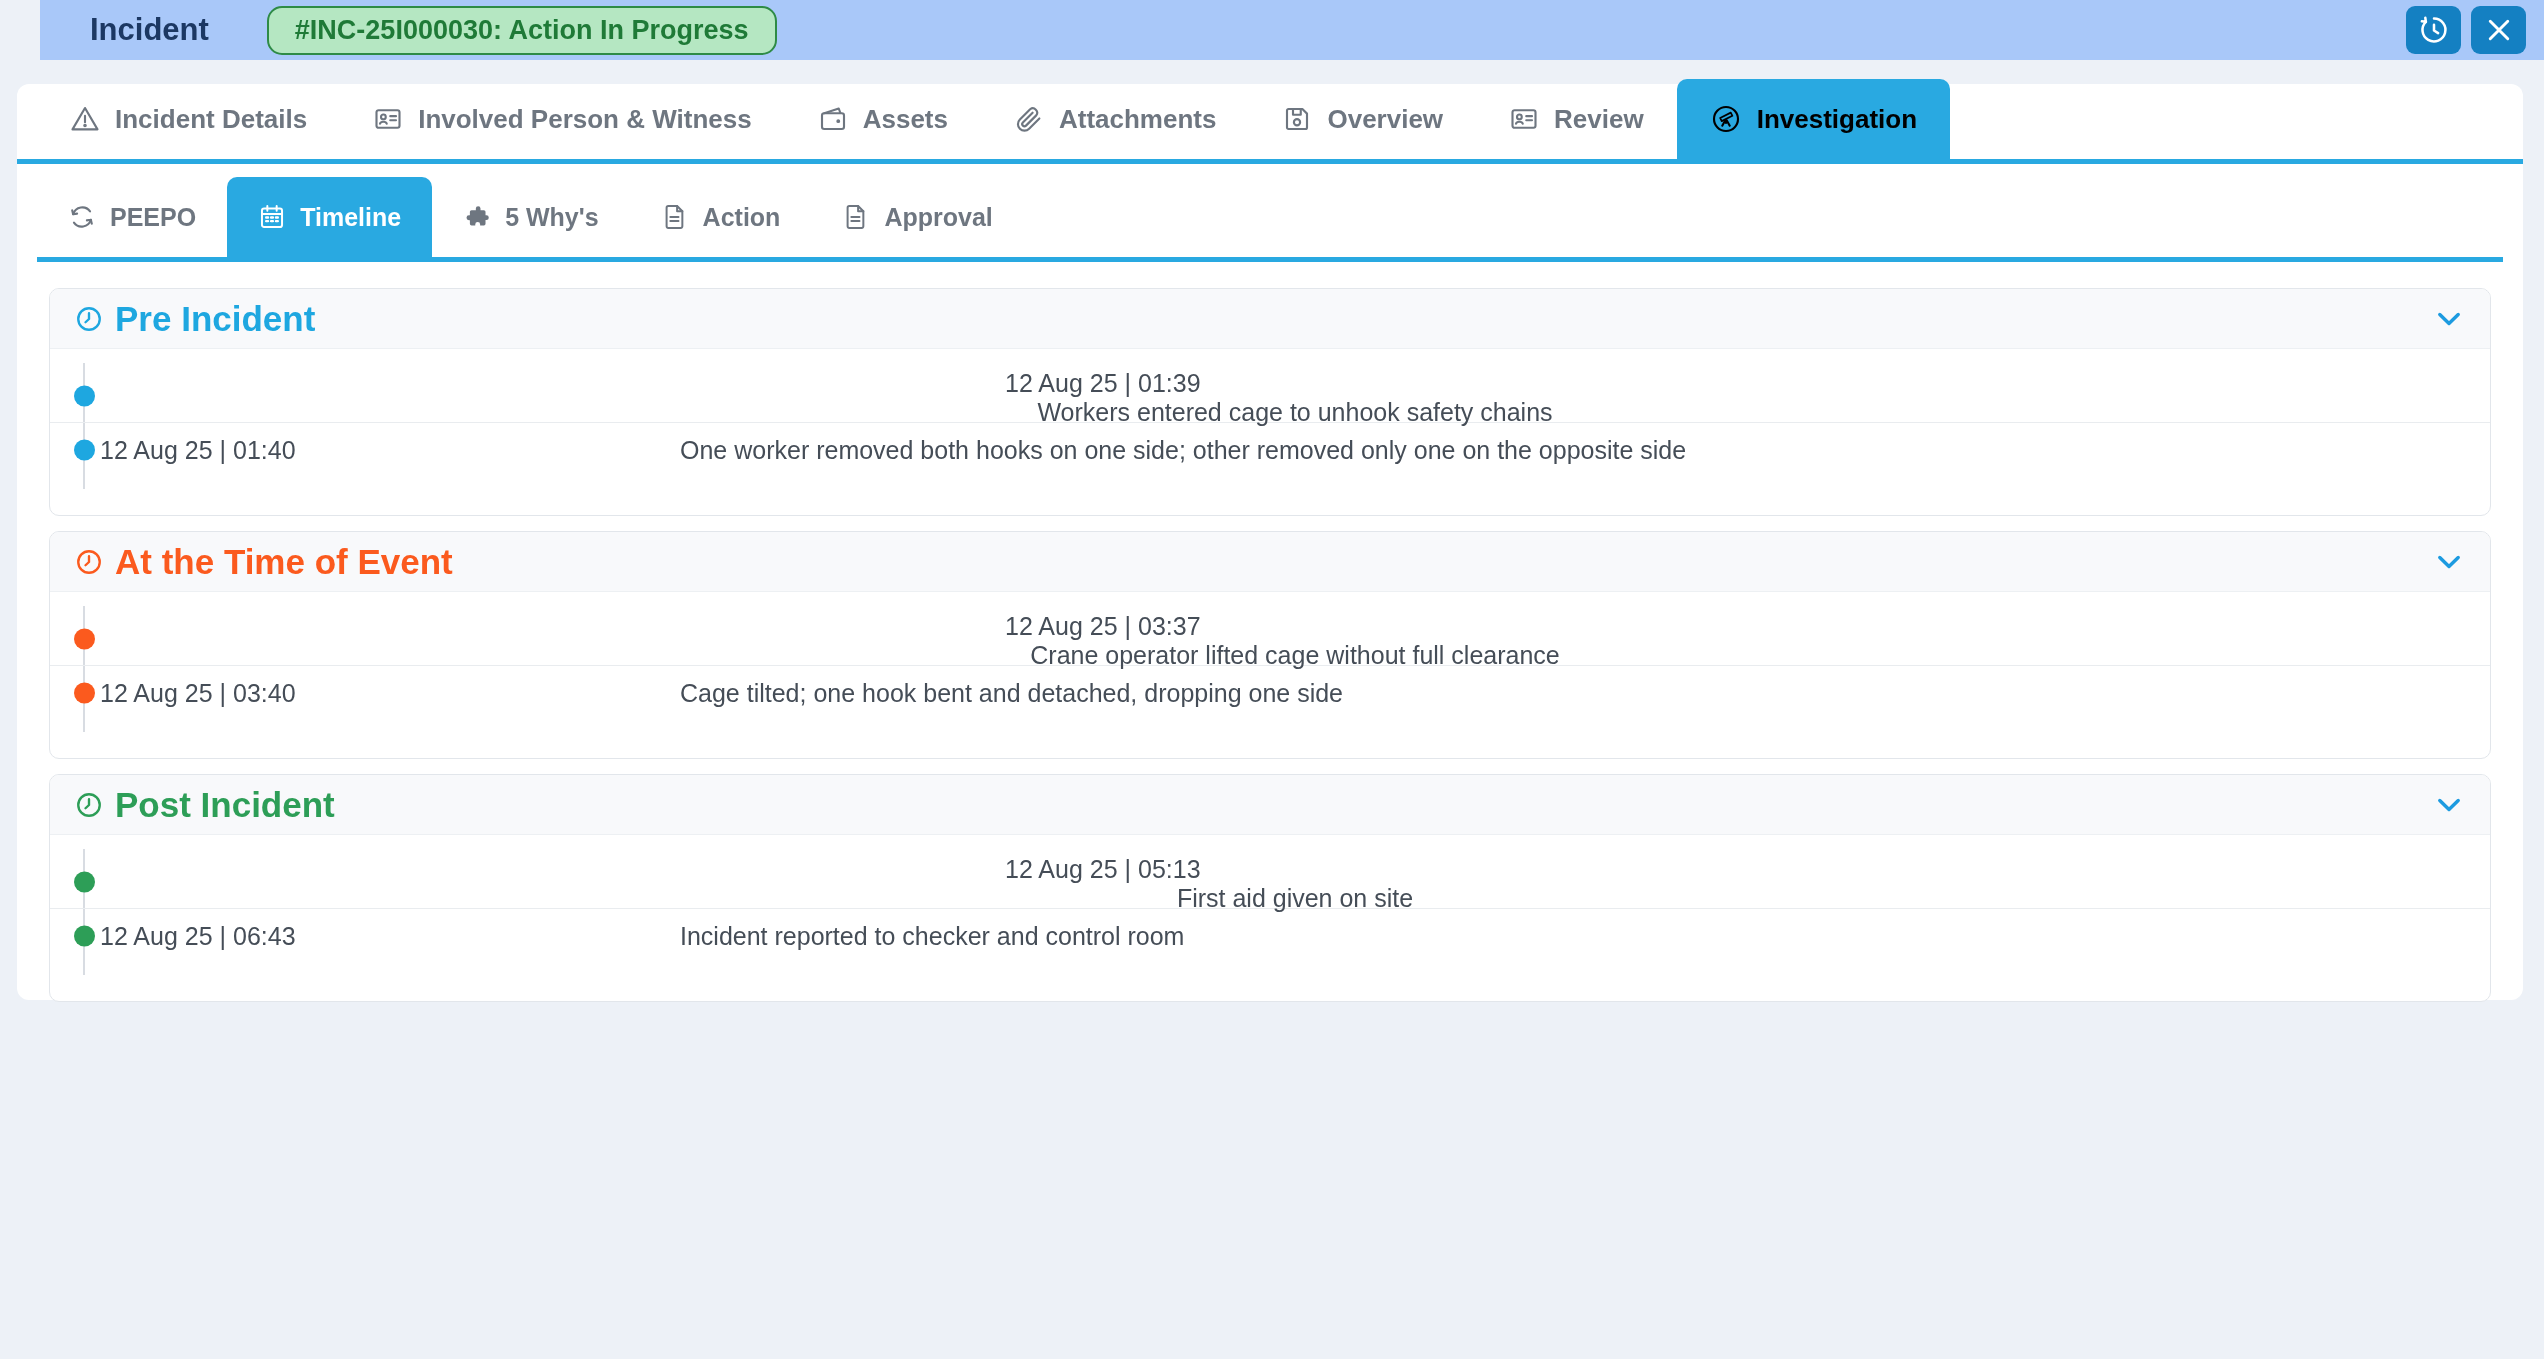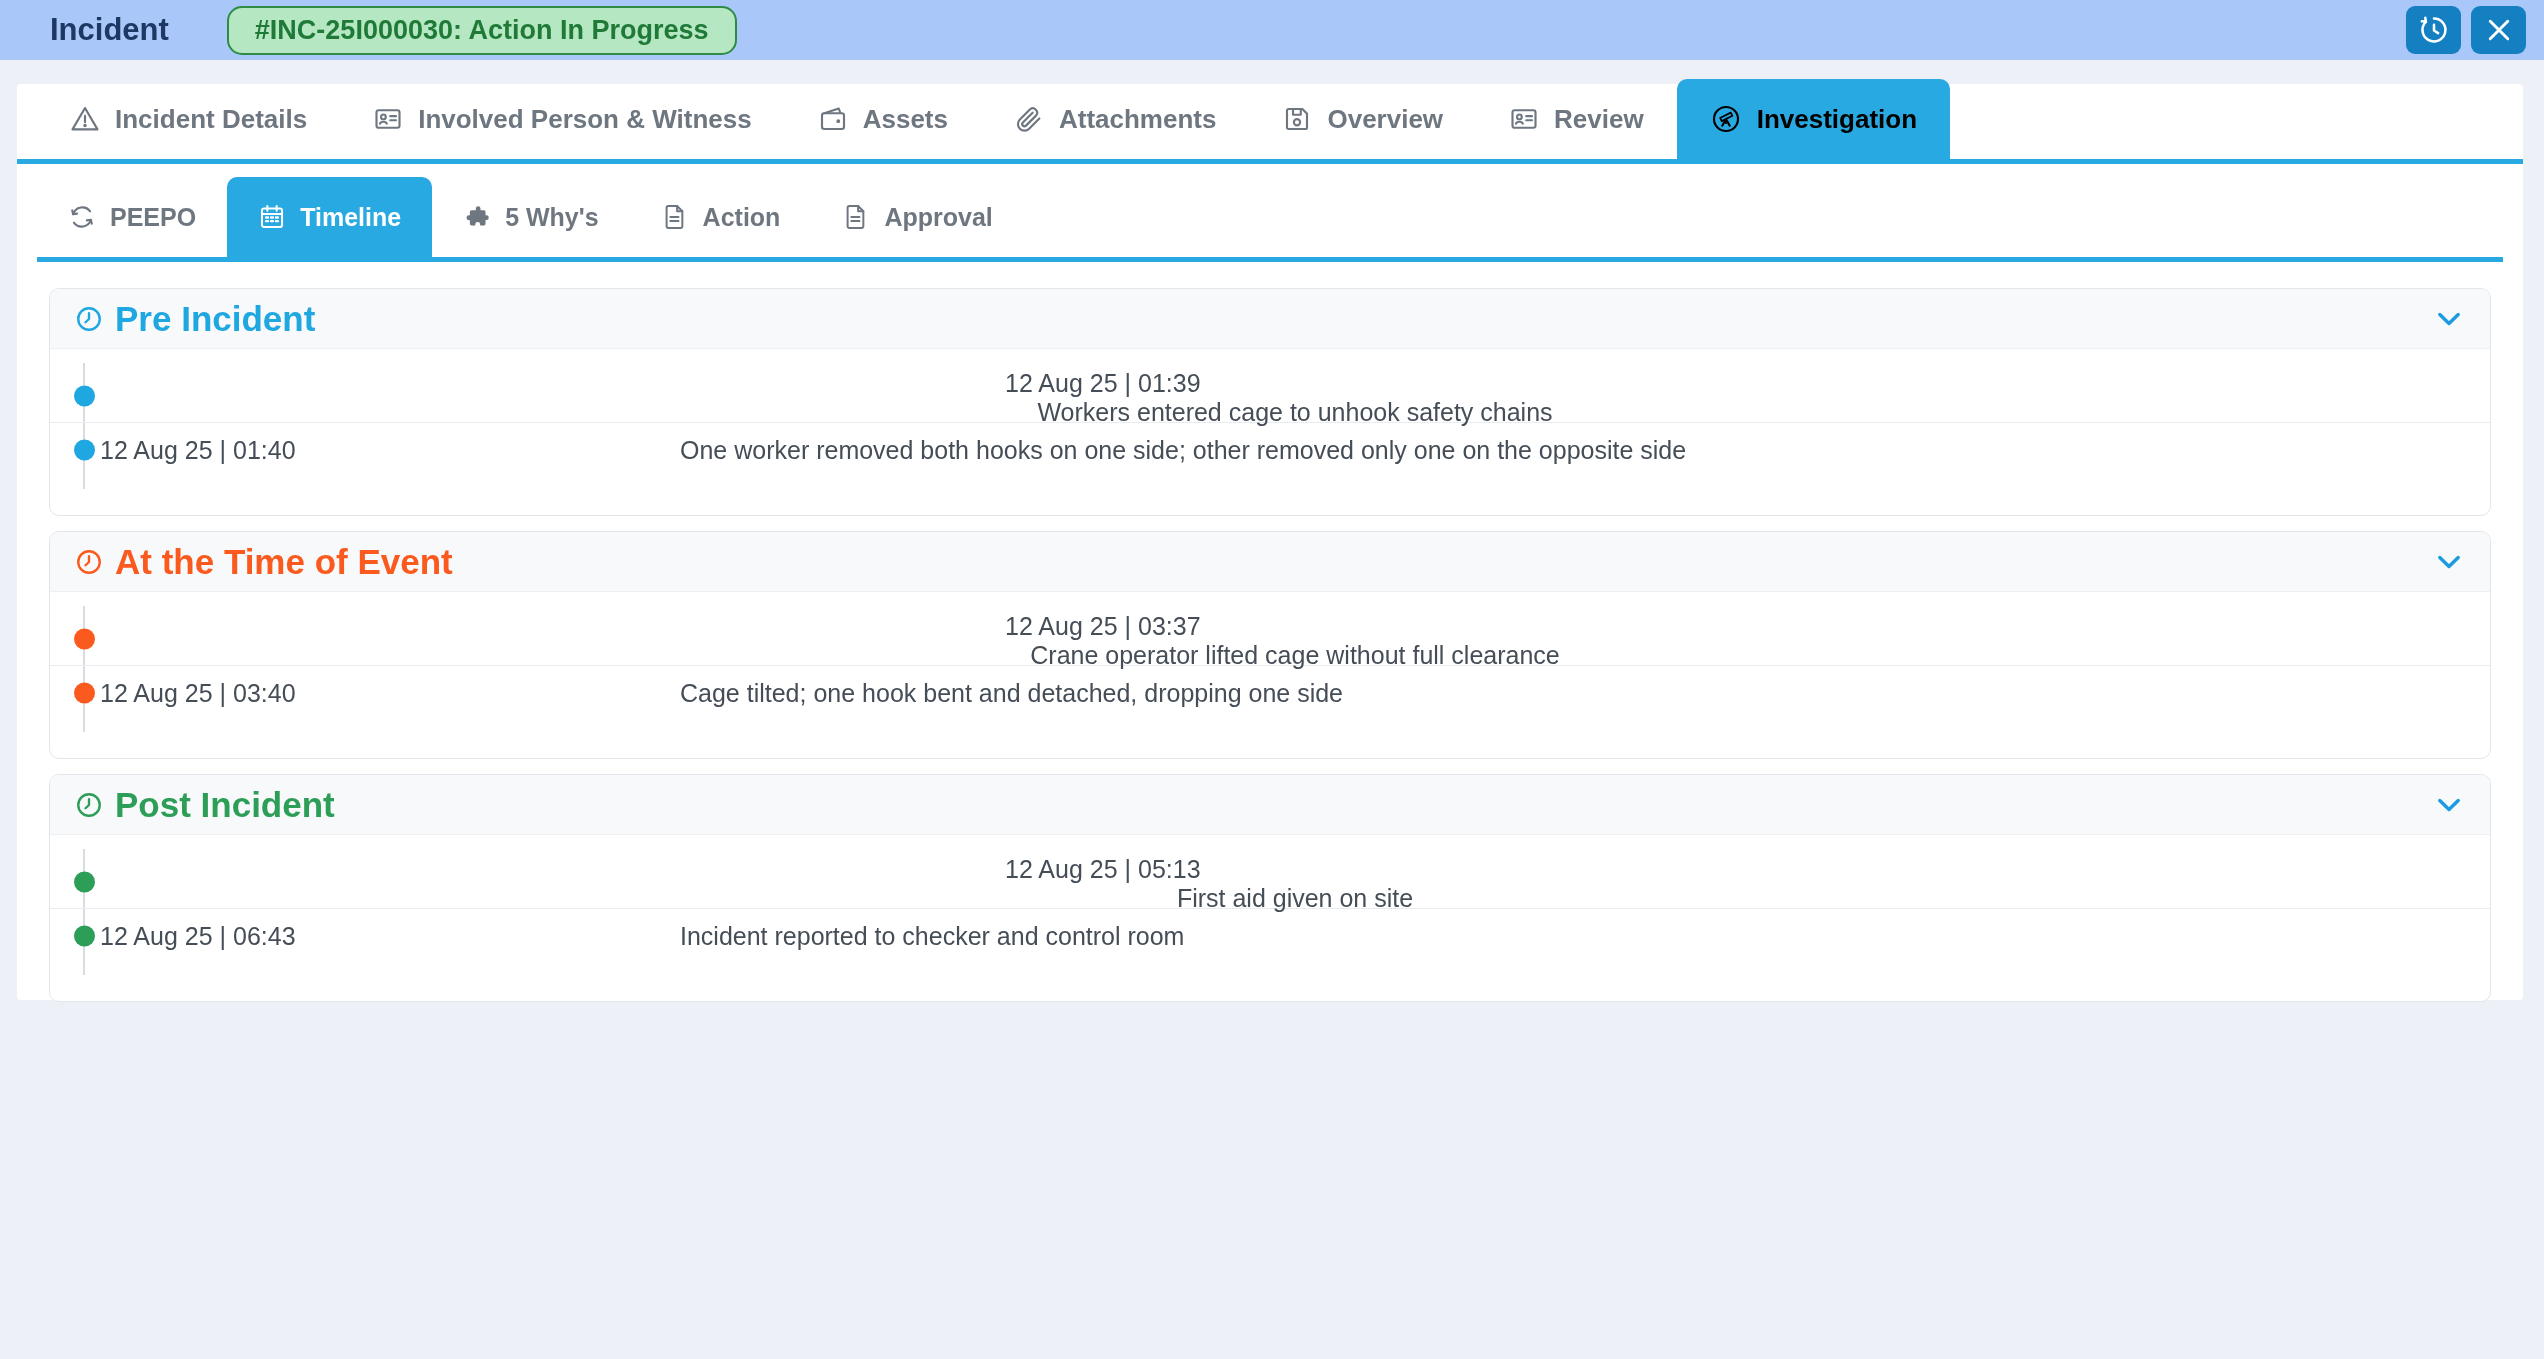--- a/index.html
+++ b/index.html
@@ -10,20 +10,21 @@
     overflow: hidden;
   }
 
   
   .topbar {
     height: 60px;
     background: #a9c8f9;
     display: flex;
     align-items: center;
     padding: 0 10px 0 50px;
+    margin-left: 40px;
   }
   .topbar-title {
     font-size: 31px;
     font-weight: 700;
     color: #1c3863;
   }
   .status-badge {
     margin-left: 58px;
     background: #b5e7c2;
     border: 2px solid #2e8b46;
@@ -41,21 +42,21 @@
     border-radius: 9px;
     color: #fff;
     display: flex; align-items: center; justify-content: center;
     cursor: pointer;
   }
 
   
   .card {
     margin: 24px 21px 0 17px;
     background: #fff;
-    border-radius: 4px;
+    border-radius: 12px;
     height: 916px;
   }
 
   
   .tabs {
     display: flex;
     align-items: flex-end;
     height: 80px;
     border-bottom: 5px solid #29a9e1;
     padding-left: 20px;

